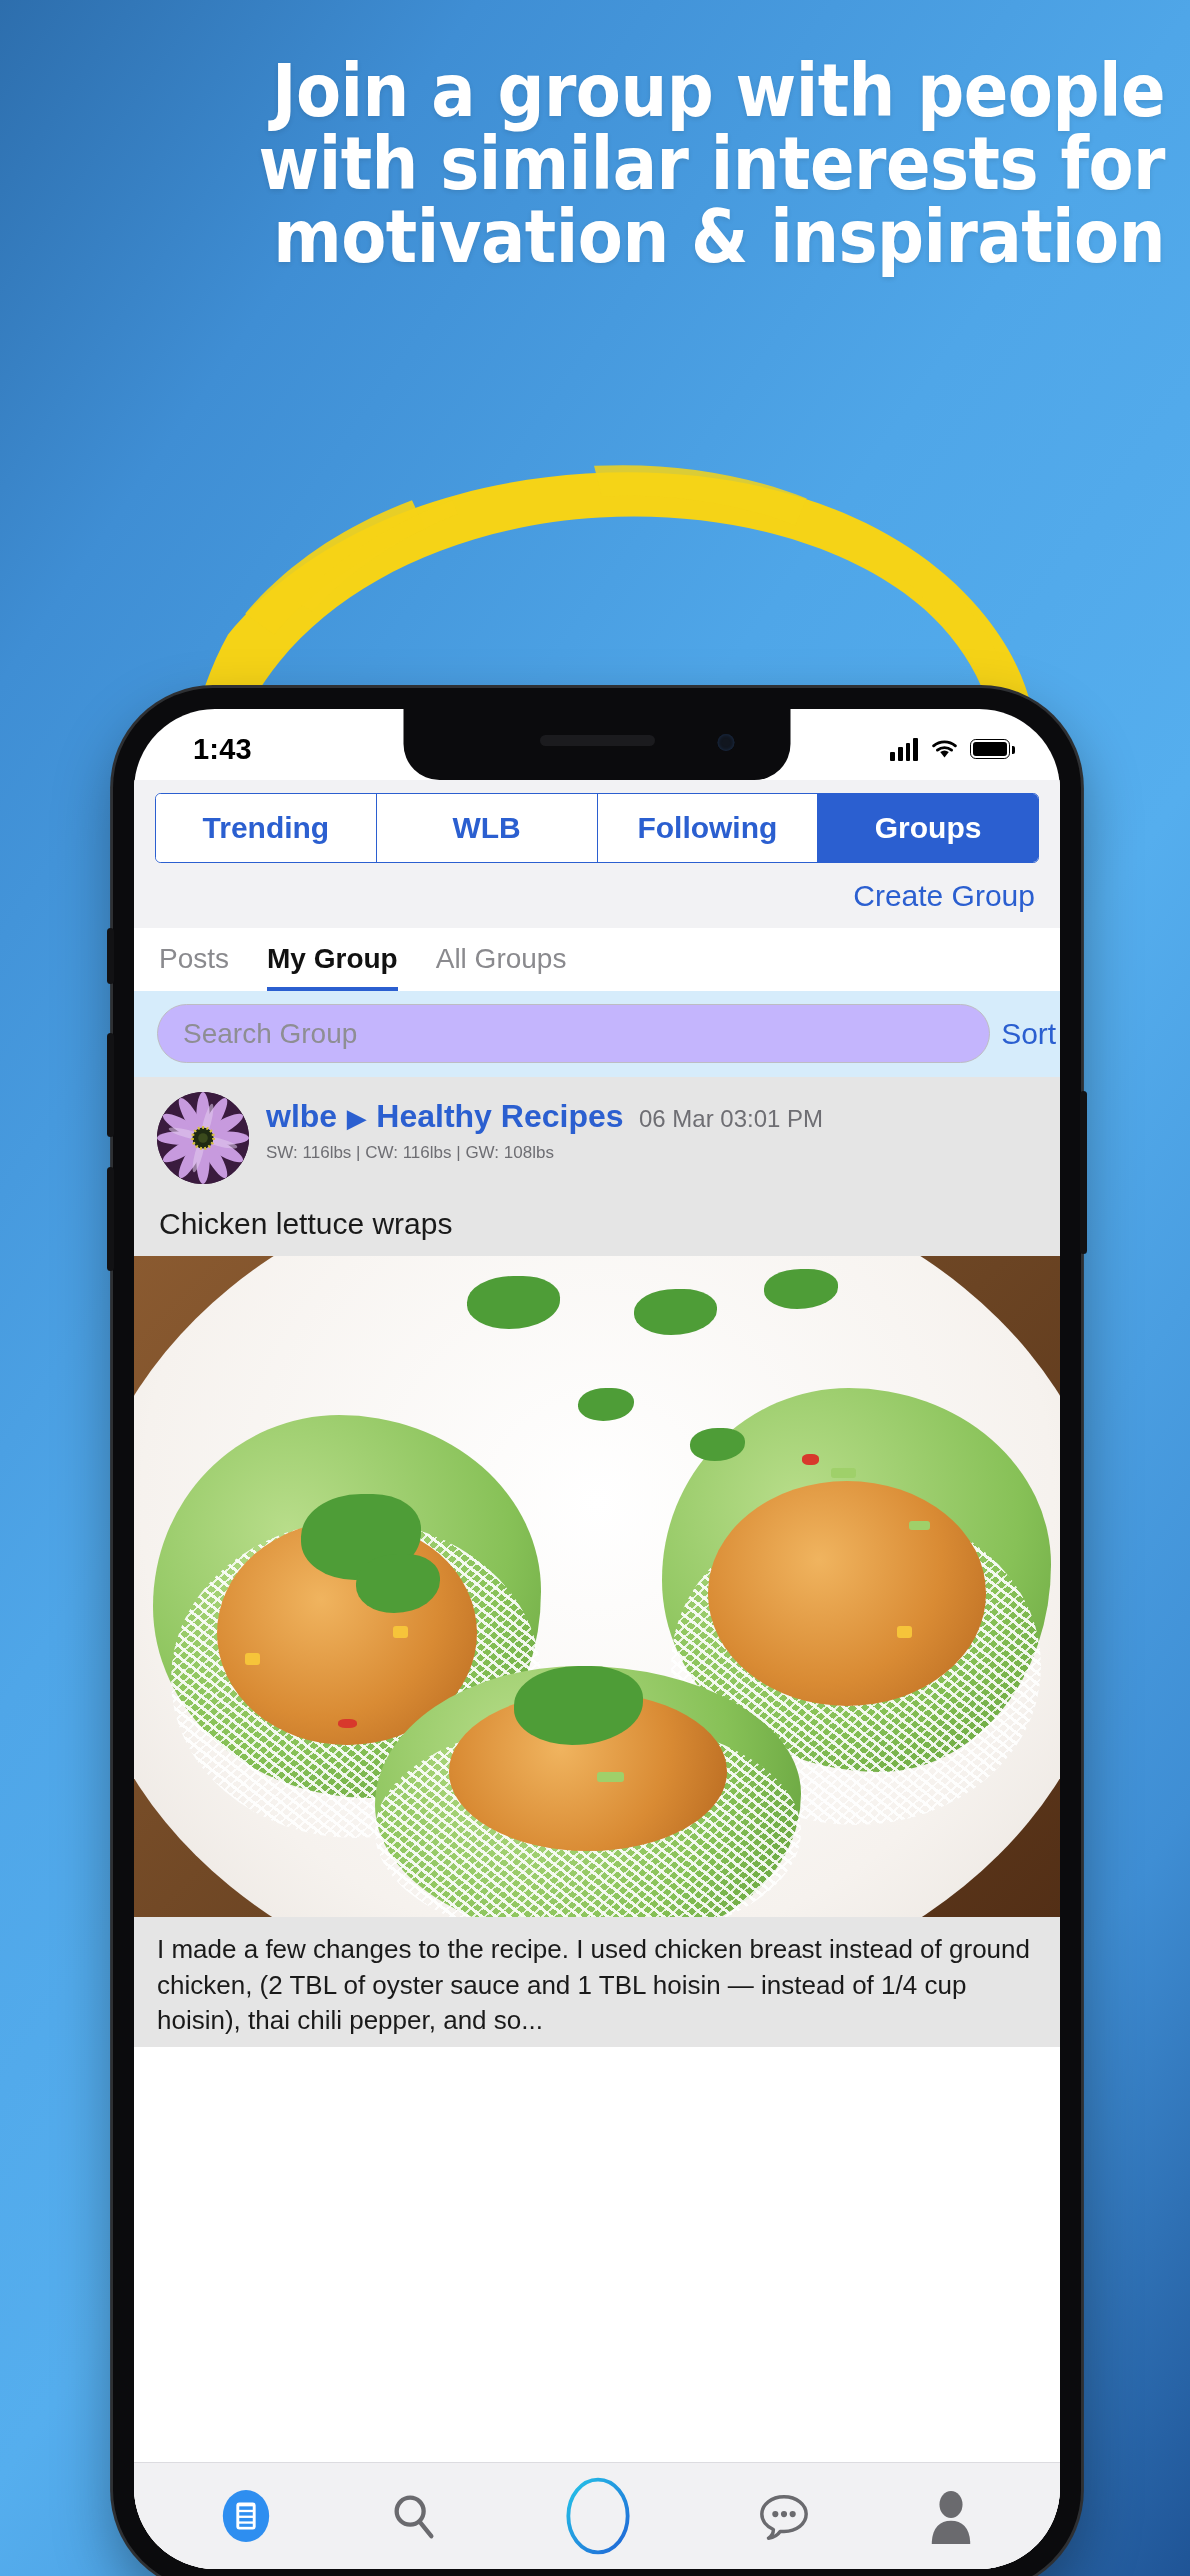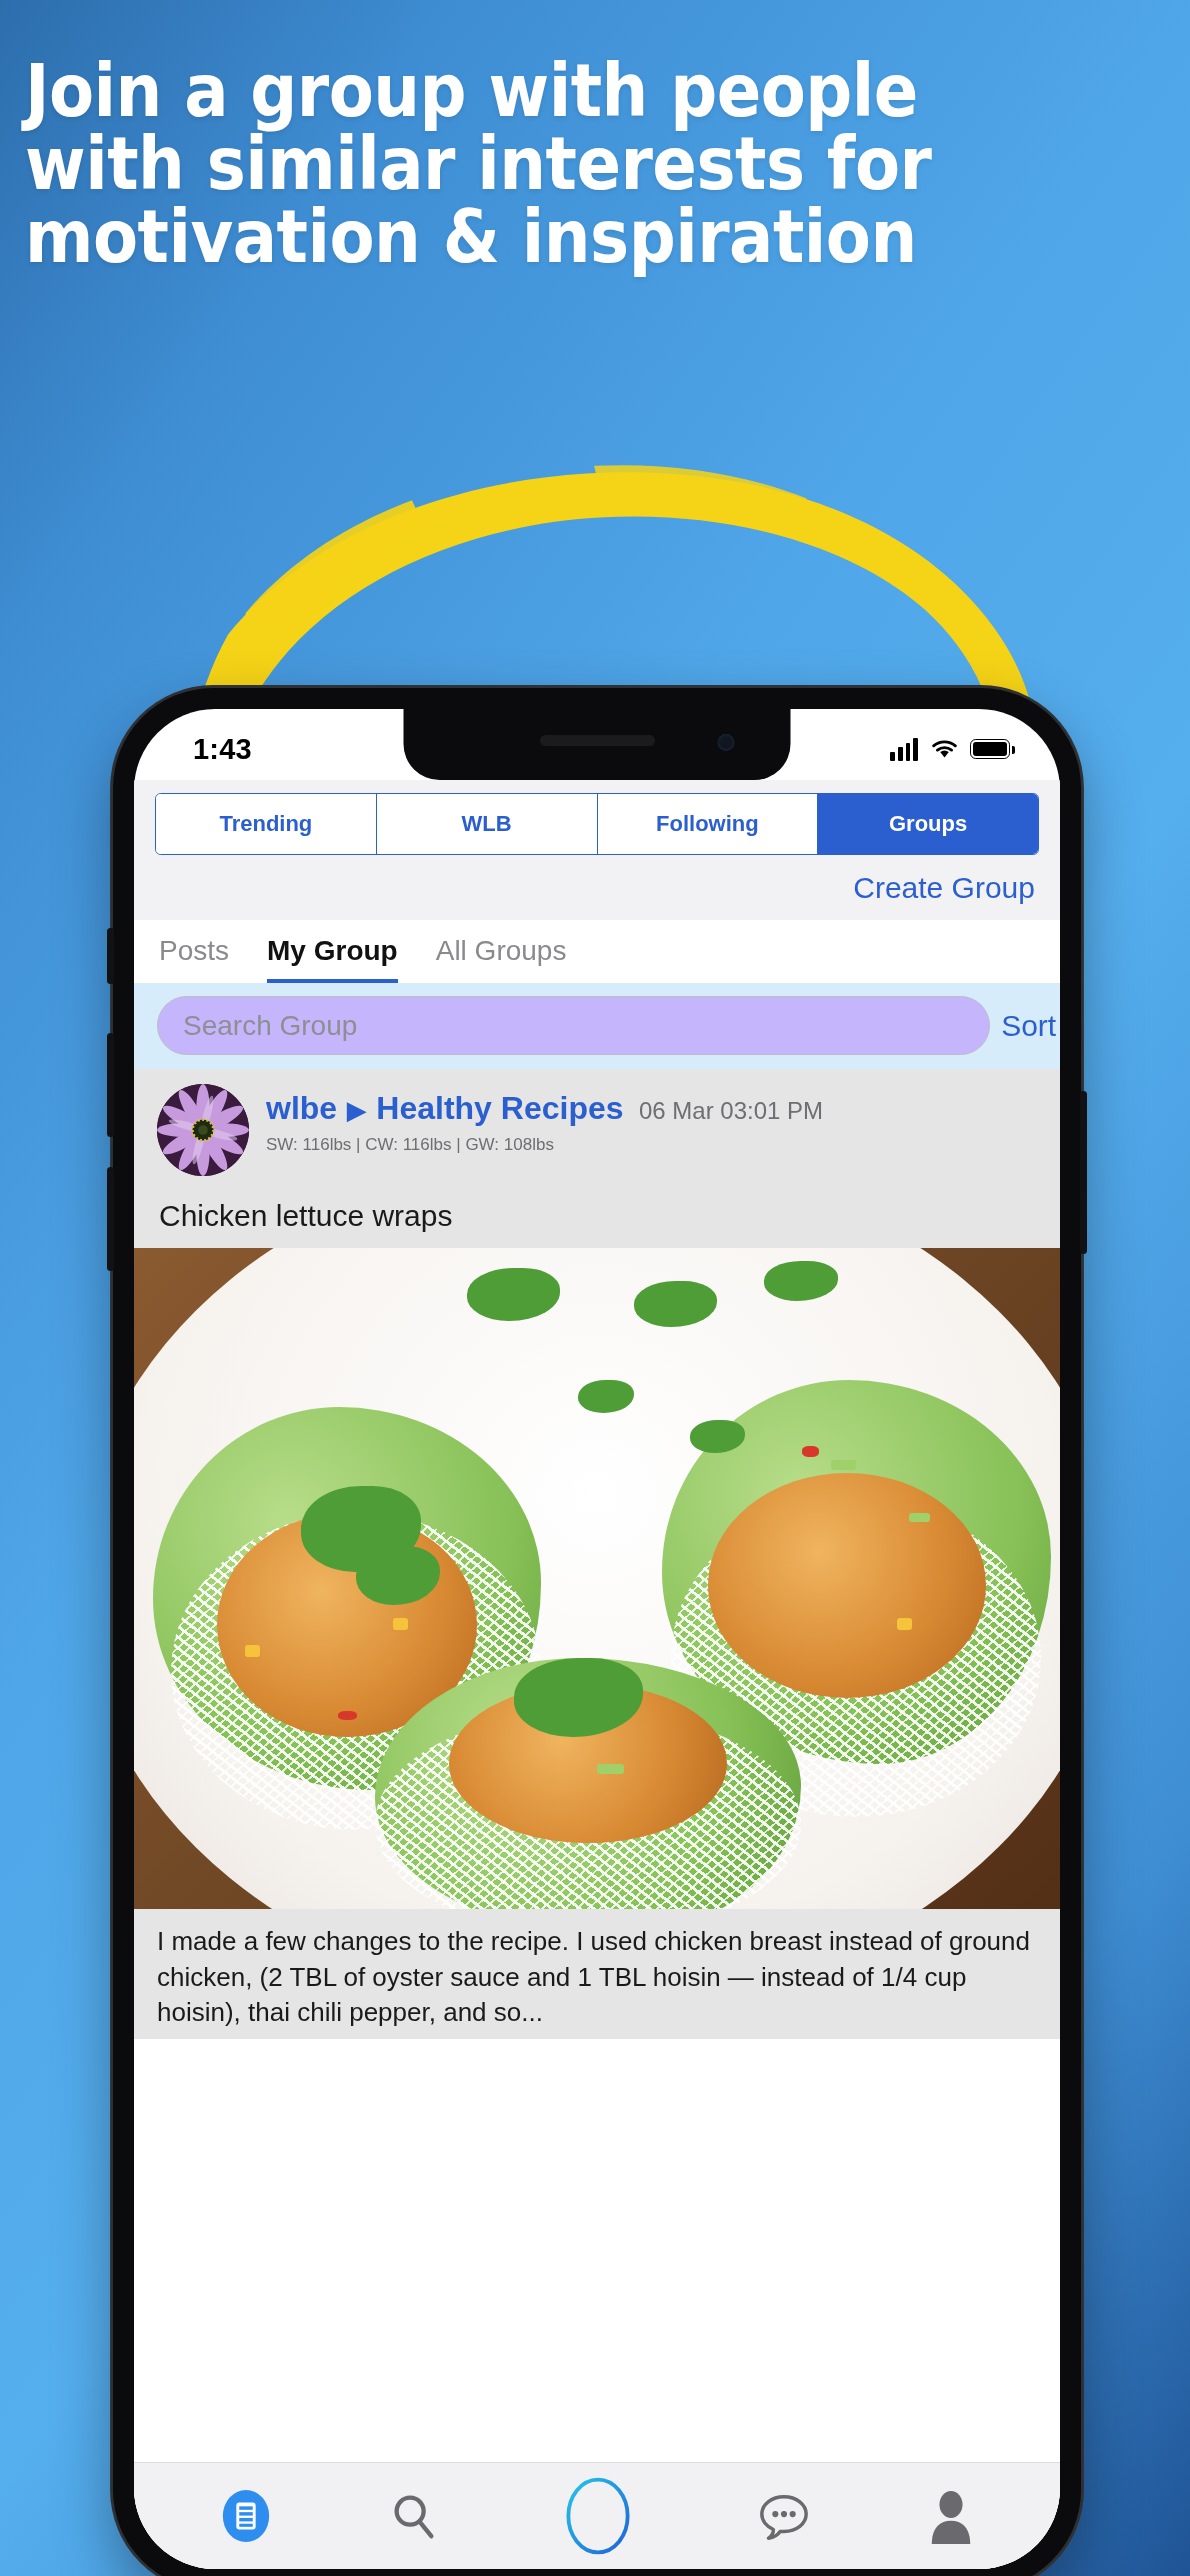--- a/index.html
+++ b/index.html
@@ -12,21 +12,21 @@
     position: relative;
     width: 1190px; height: 2576px;
     background: linear-gradient(125deg, #2d6ead 0%, #3f8ed4 16%, #4fa6e8 40%, #55aeee 58%, #3f8ed4 82%, #1f5496 100%);
     overflow: hidden;
   }
 
   
   .headline {
     position: absolute;
     top: 54px; left: 0; width: 1190px;
-    text-align: left;
+    text-align: right;
     color: #ffffff;
     font-family: "DejaVu Sans Condensed", "Liberation Sans Narrow", "Liberation Sans", sans-serif;
     font-size: 73px;
     font-weight: 700;
     line-height: 1.0;
     letter-spacing: -0.5px;
     text-shadow: 0 1.9px 4.8px rgba(0,0,0,0.10);
     z-index: 6;
   }
   .headline .hl-line { display: block; padding: 0 25px; }
@@ -149,21 +149,21 @@
     width: 100%;
     border: 1.9px solid #2b5fd0;
     border-radius: 5.8px;
     overflow: hidden;
     background: #fff;
   }
   .seg-item {
     flex: 1;
     text-align: center;
     padding: 17px 3.8px;
-    font-size: 22px;
+    font-size: 30px;
     font-weight: 700;
     color: #2b5fd0;
     border-right: 1.9px solid #2b5fd0;
     background: #fff;
     white-space: nowrap;
   }
   .seg-item:last-child { border-right: none; }
   .seg-item.active { background: #2b5fd0; color: #fff; }
 
   

